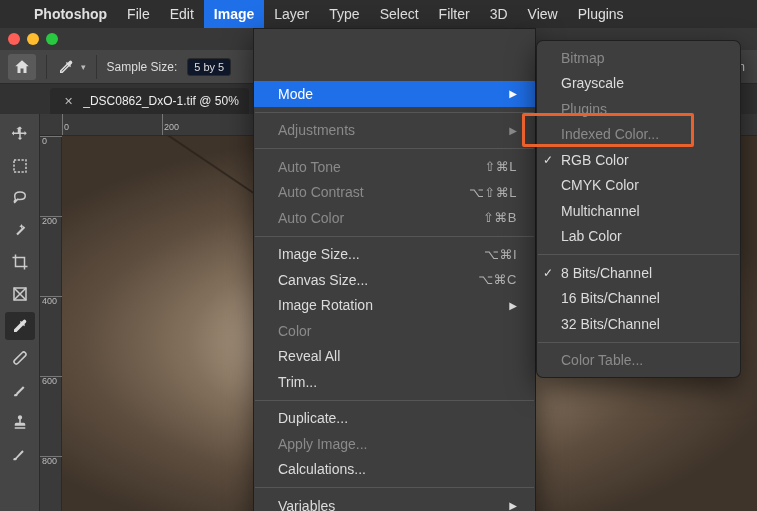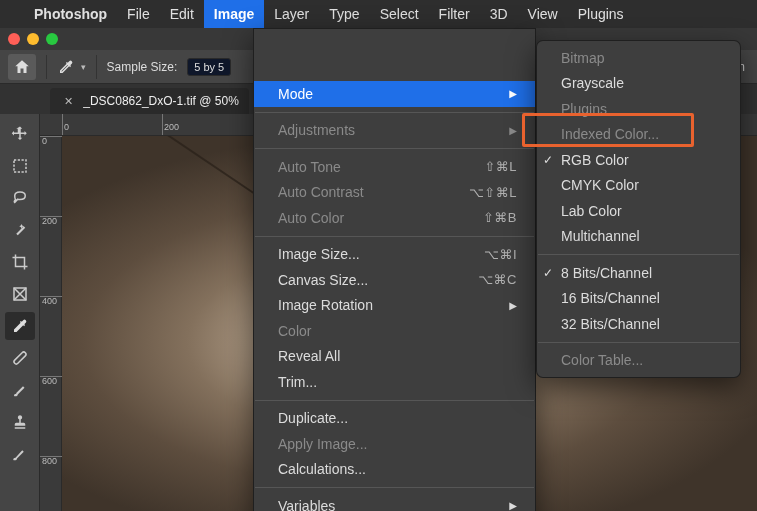--- a/index.html
+++ b/index.html
@@ -296,24 +296,24 @@
       <span>Indexed Color...</span>
     </div>
   <div class="item">
       <span class="check">✓</span>
       <span>RGB Color</span>
     </div>
   <div class="item">
       <span>CMYK Color</span>
     </div>
   <div class="item">
+      <span>Multichannel</span>
+    </div>
+  <div class="item">
       <span>Lab Color</span>
-    </div>
-  <div class="item">
-      <span>Multichannel</span>
     </div>
   <div class="sep"></div>
   <div class="item">
       <span class="check">✓</span>
       <span>8 Bits/Channel</span>
     </div>
   <div class="item">
       <span>16 Bits/Channel</span>
     </div>
   <div class="item">

